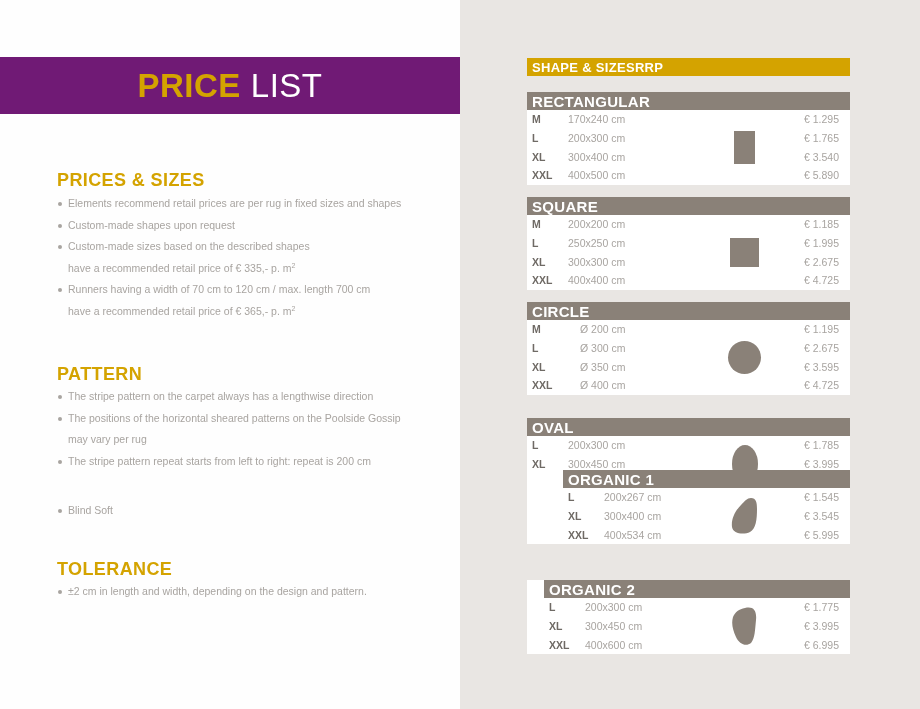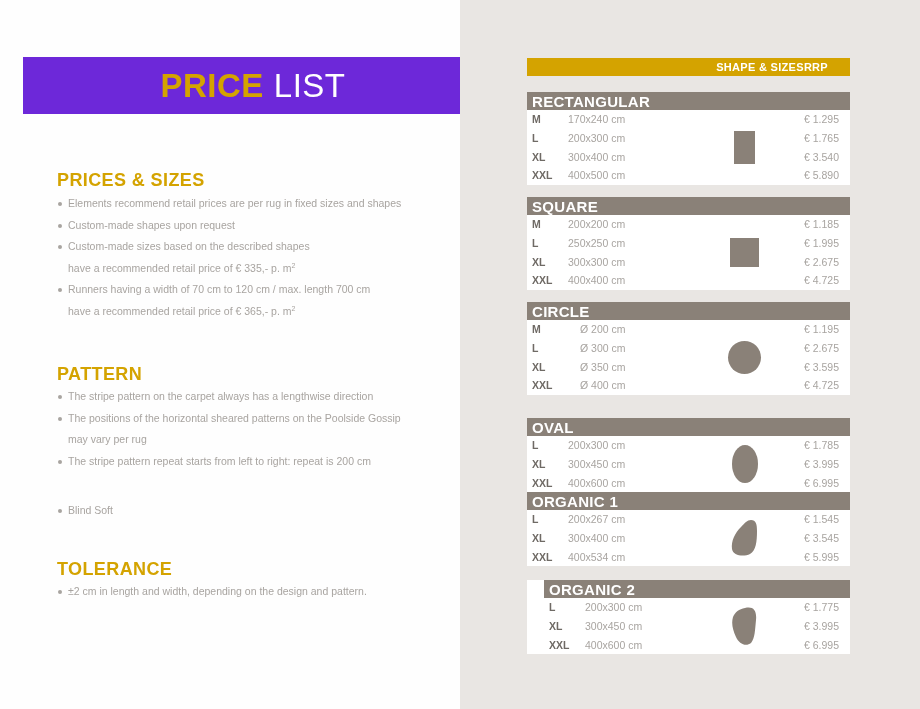--- a/index.html
+++ b/index.html
@@ -12,23 +12,23 @@
     .left-page {
       position: absolute; left: 0; top: 0; width: 460px; height: 709px;
       background: #fefefe;
     }
     .right-page {
       position: absolute; left: 460px; top: 0; width: 460px; height: 709px;
       background: #e9e6e3;
     }
     .title-bar {
       position: absolute; left: 0; top: 57px; width: 460px; height: 57px;
-      background: #6d28d9;
+      background: #701a75;
       display: flex; align-items: center; justify-content: center;
-      font-size: 33px; letter-spacing: 0.5px; margin-left: 23px;
+      font-size: 33px; letter-spacing: 0.5px;
     }
     .title-bold { color: #d4a300; font-weight: bold; margin-right: 10px; }
     .title-light { color: #ffffff; font-weight: normal; }
 
     .section { position: absolute; left: 57px; width: 360px; }
     .section-heading {
       color: #d4a300; font-weight: bold; font-size: 18px; letter-spacing: 0.4px;
       height: 16px; line-height: 16px;
     }
     .bullet-line, .cont-line {
@@ -38,22 +38,22 @@
     .bullet-line { position: relative; padding-left: 11px; }
     .bullet-line::before {
       content: ""; position: absolute; left: 1px; top: 9px;
       width: 4px; height: 4px; border-radius: 50%; background: #a8a4a0;
     }
     .cont-line { padding-left: 11px; }
     sup { font-size: 7px; line-height: 0; vertical-align: super; }
 
     .header-bar {
       position: absolute; left: 527px; top: 58px; width: 323px; height: 18px;
-      background: #d4a300; color: #fff; font-weight: bold; font-size: 11px;
-      display: flex; align-items: center; justify-content: flex-end;
+      background: #d4a300; color: #fff; font-weight: bold; font-size: 13px;
+      display: flex; align-items: center; justify-content: flex-start;
       padding: 0 22px 0 5px; letter-spacing: 0.3px;
     }
     .table { position: absolute; left: 527px; width: 323px; background: #fff; }
     .table-title {
       height: 18px; background: #8a8178; color: #fff; font-weight: bold;
       font-size: 15px; line-height: 19px; padding-left: 5px; letter-spacing: 0.3px;
     }
     .row {
       position: relative; height: 18.75px; line-height: 18.75px; font-size: 10.5px;
     }
@@ -205,21 +205,21 @@
       <span class="price">€ 3.995</span>
     </div>
   <div class="row">
       <span class="size-label">XXL</span>
       <span class="dimension">400x600 cm</span>
       <span class="price">€ 6.995</span>
     </div>
   <div class="shape-icon" style="left:205px; top:27px; width:26px; height:38px; border-radius:50%;"></div>
 </div>
 
-<div class="table" style="top:492px;">
+<div class="table" style="top:470px;padding-left:36px;">
   <div class="table-title">ORGANIC 1</div>
   <div class="row">
       <span class="size-label">L</span>
       <span class="dimension">200x267 cm</span>
       <span class="price">€ 1.545</span>
     </div>
   <div class="row">
       <span class="size-label">XL</span>
       <span class="dimension">300x400 cm</span>
       <span class="price">€ 3.545</span>

